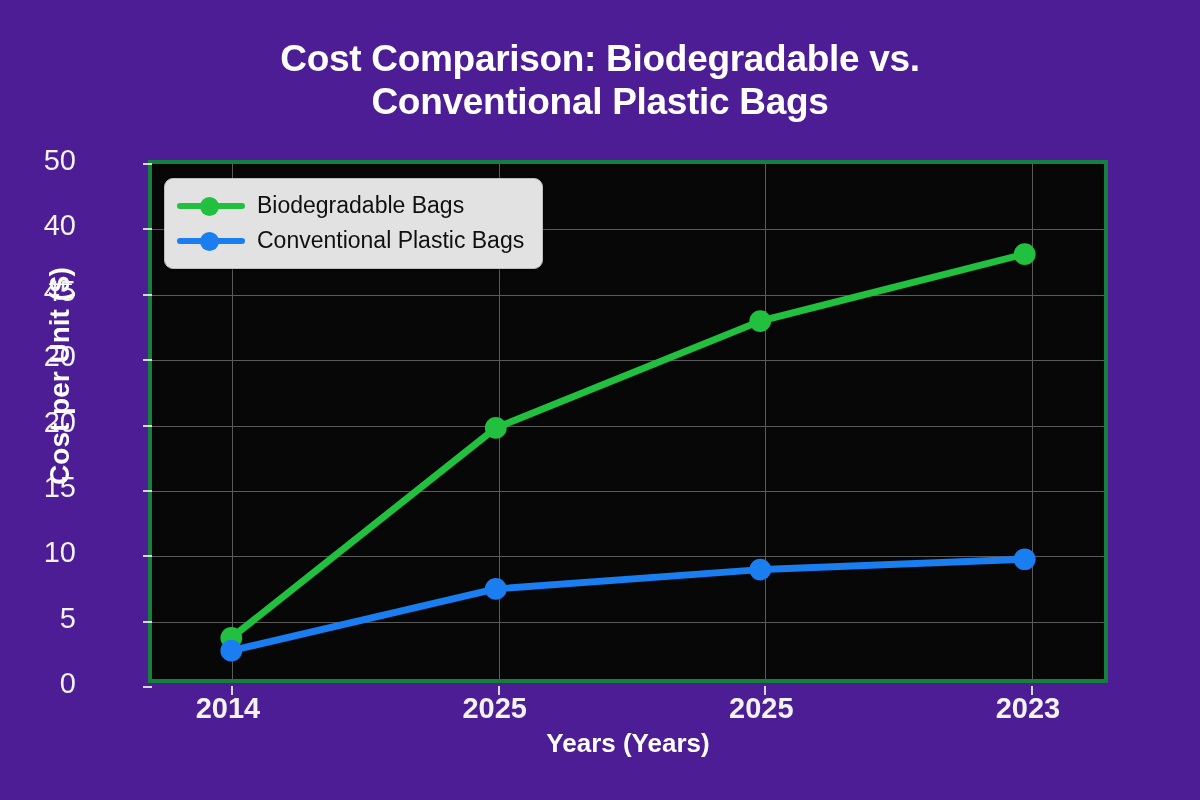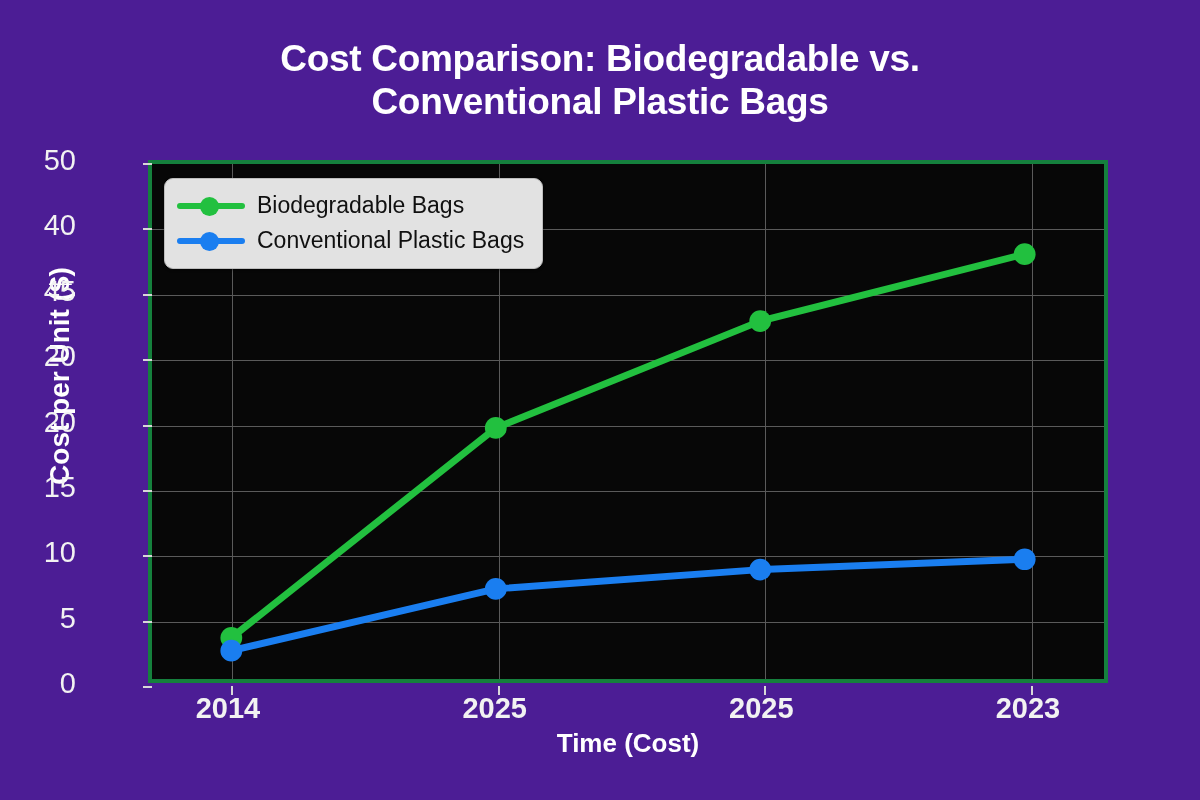--- a/index.html
+++ b/index.html
@@ -170,21 +170,21 @@
 </head>
 <body>
 
 <div id="figure">
 
   <div id="chart-title">Cost Comparison: Biodegradable vs.
 Conventional Plastic Bags</div>
 
   <div id="y-axis-label">Cost per Unit ($)</div>
 
-  <div id="x-axis-label">Time (Cost)</div>
+  <div id="x-axis-label">Years (Years)</div>
 
   <div id="plot-area">
     <div id="grid-layer">
         <div class="gridline-h" style="top: 65.375px;"></div>
         <div class="gridline-h" style="top: 130.75px;"></div>
         <div class="gridline-h" style="top: 196.125px;"></div>
         <div class="gridline-h" style="top: 261.5px;"></div>
         <div class="gridline-h" style="top: 326.875px;"></div>
         <div class="gridline-h" style="top: 392.25px;"></div>
         <div class="gridline-h" style="top: 457.625px;"></div>

